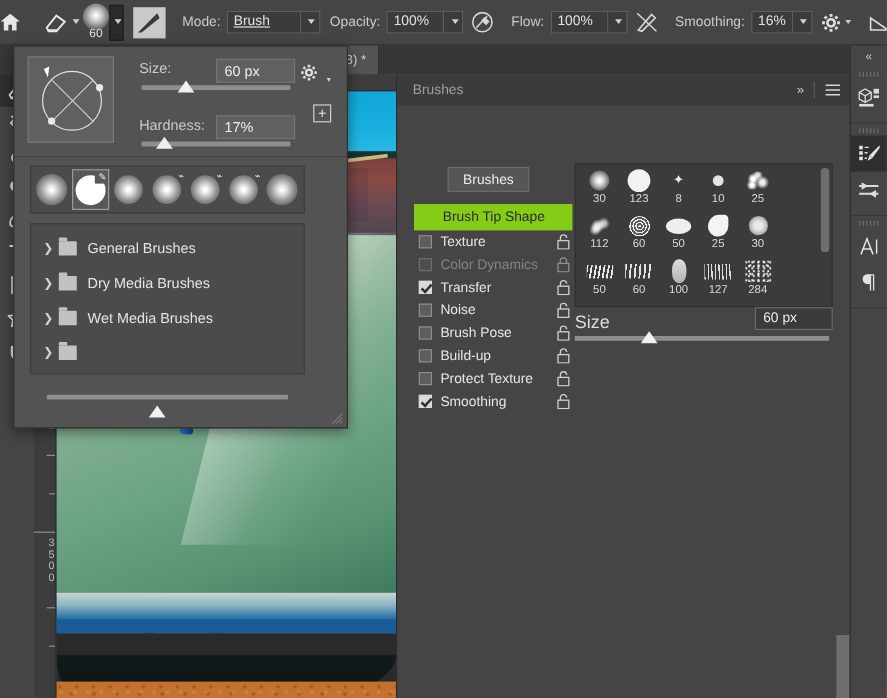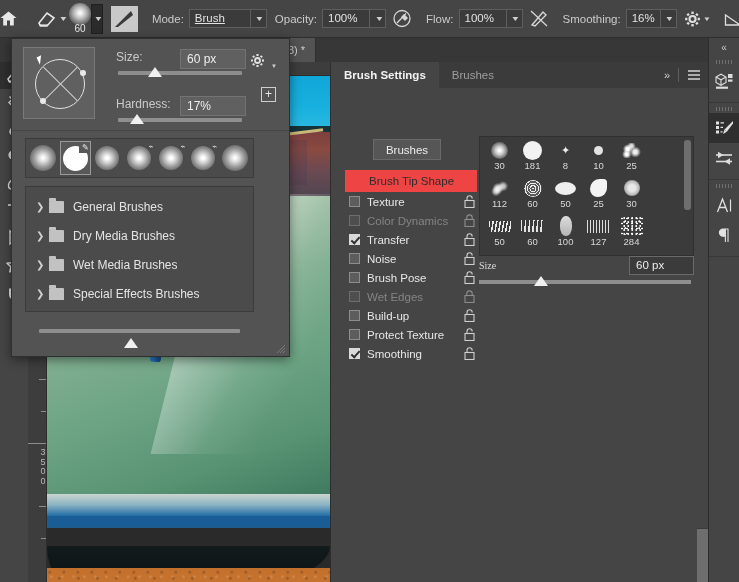--- a/index.html
+++ b/index.html
@@ -209,21 +209,21 @@
   .dtab.active { background: #454545; color: #f2f2f2; font-weight: bold; }
   .dock-tools { position: absolute; right: 7px; top: 0; height: 26px; display: flex; align-items: center; gap: 8px; }
   .dock-body { position: relative; height: 494px; }
   .brushes-btn {
     position: absolute; left: 42px; top: 51px; width: 68px; height: 21px;
     background: #565656; border: 1px solid #6a6a6a; color: #ececec;
     font-size: 11.5px; display: flex; align-items: center; justify-content: center;
   }
   .optlist { position: absolute; left: 14px; top: 82px; width: 132px; }
   .opt-head {
-    height: 22px; background: #ef4444; color: #2d2d2d; font-size: 11.5px;
+    height: 22px; background: #84cc16; color: #2d2d2d; font-size: 11.5px;
     display: flex; align-items: center; padding-left: 24px;
   }
   .opt-row { height: 19px; display: flex; align-items: center; position: relative; padding-left: 4px; }
   .cb {
     width: 11px; height: 11px; background: #5d5d5d; border: 1px solid #8d8d8d;
     margin-right: 7px; position: relative; flex: none;
   }
   .cb.on { background: #dadada; border-color: #dadada; }
   .cb.on:after {
     content: ""; position: absolute; left: 3px; top: 0px; width: 3px; height: 7px;
@@ -237,21 +237,21 @@
     position: absolute; left: 148px; top: 48px; width: 215px; height: 120px;
     background: #3b3b3b; border: 1px solid #303030; overflow: hidden;
   }
   .grid-inner { display: flex; flex-wrap: wrap; width: 198px; padding: 2px 0 0 3px; }
   .tipcell { width: 33px; height: 38px; display: flex; flex-direction: column; align-items: center; }
   .tipimg { width: 26px; height: 22px; display: flex; align-items: center; justify-content: center; }
   .tipnum { font-size: 9.5px; color: #d8d8d8; line-height: 10px; }
   .gscroll { position: absolute; right: 2px; top: 3px; width: 7px; height: 70px; background: #6e6e6e; border-radius: 3px; }
 
   .ctl { position: absolute; }
-  .ctl-lbl { font-size: 10px; color: #dcdcdc; font-family: Liberation Serif, serif; }
+  .ctl-lbl { font-size: 15px; color: #dcdcdc; }
   .ctl-field {
     background: #3b3b3b; border: 1px solid #6a6a6a; color: #ececec;
     height: 19px; line-height: 17px; padding: 0 6px; font-size: 11.5px;
   }
   .trk { position: absolute; height: 4px; background: #8e8e8e; }
   .thb { position: absolute; width: 0; height: 0;
     border-left: 7px solid transparent; border-right: 7px solid transparent; border-bottom: 10px solid #f0f0f0; }
   .stroke-prev {
     position: absolute; left: 366px; top: 466px; width: 326px; height: 106px;
     background: #6e6e6e; border-top: 1px solid #3a3a3a;
@@ -610,36 +610,32 @@
         <span class="ftext">Dry Media Brushes</span>
       </div>
       <div class="folder-row">
         <span class="fchev">❯</span>
         <span class="ficon"></span>
         <span class="ftext">Wet Media Brushes</span>
       </div>
       <div class="folder-row">
         <span class="fchev">❯</span>
         <span class="ficon"></span>
-        <span class="ftext">Special Effects Brushes</span>
       </div>
     </div>
 
     <div class="slider-track pop-bottom-slider" style="top:290px;"></div>
     <div class="slider-thumb" style="left:112px; top:299px;"></div>
     <svg class="grip" viewBox="0 0 12 12">
       <path d="M11 3 L3 11 M11 6 L6 11 M11 9 L9 11" stroke="#9a9a9a" stroke-width="1"></path>
     </svg>
   </div>
 
   <div class="dock">
     <div class="dock-tabs">
-      <div class="dtab active">
-        <span>Brush Settings</span>
-      </div>
       <div class="dtab">
         <span>Brushes</span>
       </div>
       <div class="dock-tools">
         <span style="color:#d0d0d0;font-size:11px;">»</span>
         <span style="width:1px;height:14px;background:#5d5d5d;display:inline-block;"></span>
         <svg width="14" height="12" viewBox="0 0 14 12">
           <path d="M1 2 H13 M1 6 H13 M1 10 H13" stroke="#d6d6d6" stroke-width="1.3"></path>
         </svg>
       </div>
@@ -688,28 +684,20 @@
           </svg>
         </div>
         <div class="opt-row">
           <span class="cb"></span>
           <span class="t">Brush Pose</span>
           <svg class="lock" width="11" height="13" viewBox="0 0 11 13">
             <rect x="1" y="5.5" width="9" height="7" fill="none" stroke="#cfcfcf" stroke-width="1.1"></rect>
             <path d="M3 5.5 V3.4 a2.6 2.6 0 0 1 5.2 0" fill="none" stroke="#cfcfcf" stroke-width="1.1"></path>
           </svg>
         </div>
-        <div class="opt-row dis">
-          <span class="cb"></span>
-          <span class="t">Wet Edges</span>
-          <svg class="lock" width="11" height="13" viewBox="0 0 11 13">
-            <rect x="1" y="5.5" width="9" height="7" fill="none" stroke="#8d8d8d" stroke-width="1.1"></rect>
-            <path d="M2.8 5.5 V3.6 a2.7 2.7 0 0 1 5.4 0 V5.5" fill="none" stroke="#8d8d8d" stroke-width="1.1"></path>
-          </svg>
-        </div>
         <div class="opt-row">
           <span class="cb"></span>
           <span class="t">Build-up</span>
           <svg class="lock" width="11" height="13" viewBox="0 0 11 13">
             <rect x="1" y="5.5" width="9" height="7" fill="none" stroke="#cfcfcf" stroke-width="1.1"></rect>
             <path d="M3 5.5 V3.4 a2.6 2.6 0 0 1 5.2 0" fill="none" stroke="#cfcfcf" stroke-width="1.1"></path>
           </svg>
         </div>
         <div class="opt-row">
           <span class="cb"></span>
@@ -734,21 +722,21 @@
           <div class="tipcell">
               <span class="tipimg">
                 <span style="width:17px;height:17px;border-radius:50%;background:radial-gradient(circle,#fff 6%,#c8c8c8 35%,rgba(59,59,59,0) 85%);"></span>
               </span>
               <span class="tipnum">30</span>
             </div>
           <div class="tipcell">
               <span class="tipimg">
                 <span style="width:19px;height:19px;border-radius:50%;background:#f2f2f2;"></span>
               </span>
-              <span class="tipnum">181</span>
+              <span class="tipnum">123</span>
             </div>
           <div class="tipcell">
               <span class="tipimg">
                 <span style="font-size:11px;color:#ededed;line-height:11px;">✦</span>
               </span>
               <span class="tipnum">8</span>
             </div>
           <div class="tipcell">
               <span class="tipimg">
                 <span style="width:9px;height:9px;border-radius:50%;background:#e3e3e3;"></span>

